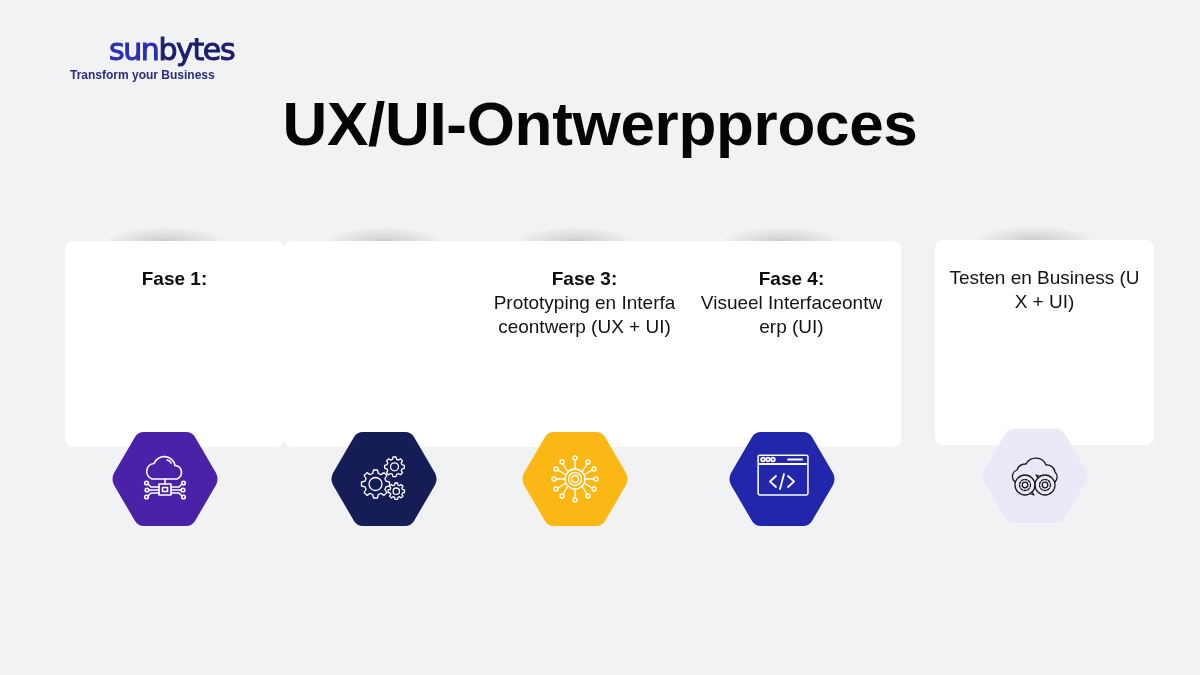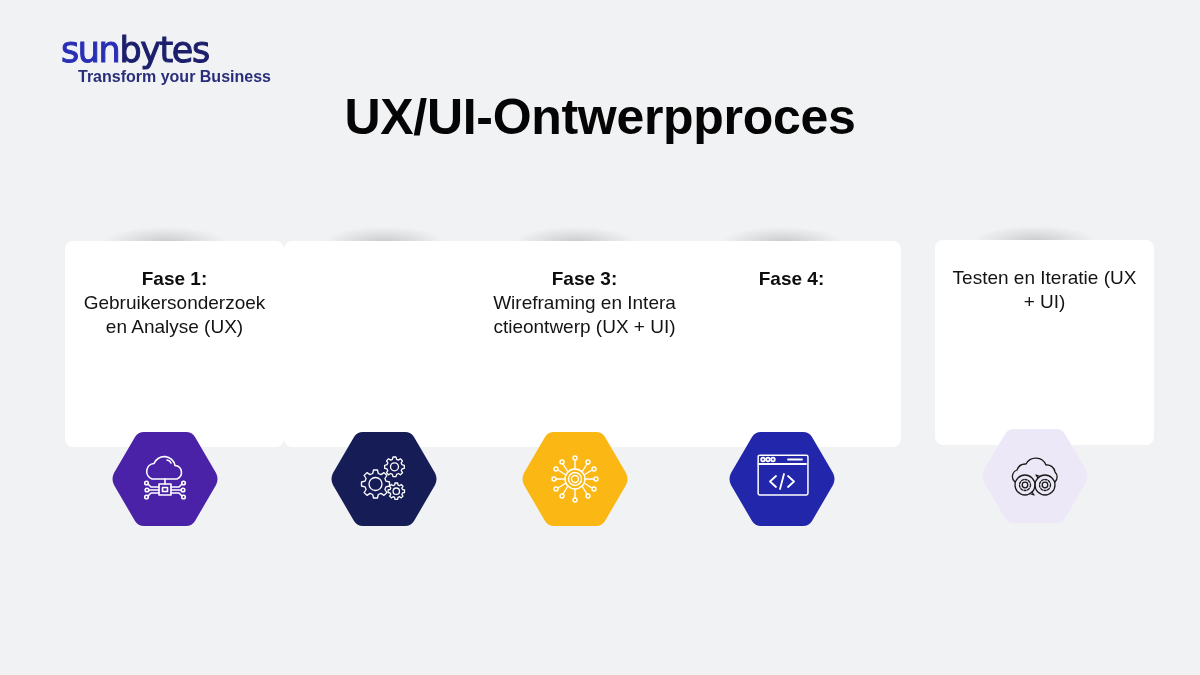--- a/index.html
+++ b/index.html
@@ -10,46 +10,47 @@
       position: relative;
       color: #111;
     }
     .logo {
       position: absolute;
       left: 61px;
       top: 34px;
     }
     .logo-word {
       font-family: "DejaVu Sans", sans-serif;
-      font-size: 35px;
+      font-size: 30px;
       font-weight: normal;
       letter-spacing: -1.4px;
       line-height: 32px;
+      margin-left: 48px;
       -webkit-text-stroke: 1px currentColor;
     }
     .logo-sun { color: #2a2fb5; }
     .logo-bytes { color: #1c1f6b; }
     .logo-tagline {
       font-family: "Liberation Sans", sans-serif;
-      font-size: 16px;
+      font-size: 12px;
       font-weight: bold;
       color: #2a2e7a;
       margin-top: 2px;
-      margin-left: 17px;
+      margin-left: 9px;
       letter-spacing: 0px;
     }
     .page-title {
       position: absolute;
       left: 0;
       right: 0;
       top: 88px;
       text-align: center;
       font-family: "Liberation Sans", sans-serif;
       font-weight: bold;
-      font-size: 50px;
+      font-size: 62px;
       letter-spacing: -0.3px;
       color: #050505;
     }
     .card-wrap {
       position: absolute;
       width: 200px;
     }
     .card-shadow {
       position: absolute;
       left: 40px;
@@ -103,21 +104,20 @@
   <div class="logo-word"><span class="logo-sun">sun</span><span class="logo-bytes">bytes</span></div>
   <div class="logo-tagline">Transform your Business</div>
 </div>
 
 <div class="page-title">UX/UI-Ontwerpproces</div>
 
 <div class="card-wrap" style="left:65px; top:241px;">
   <div class="card-shadow"></div>
   <div class="card">
     <div class="card-phase">Fase 1:</div>
-    <div class="card-desc">Gebruikersonderzoek en Analyse (UX)</div>
   </div>
   <div class="hex">
     <svg class="hex-shape" width="110" height="98" viewBox="0 0 110 98">
       <path d="M34 2 L76 2 Q82 2 85 7 L106 43 Q109 49 106 55 L85 91 Q82 96 76 96 L34 96 Q28 96 25 91 L4 55 Q1 49 4 43 L25 7 Q28 2 34 2 Z" fill="#4a22a8"></path>
     </svg>
     <svg class="hex-icon" width="56" height="56" viewBox="0 0 56 56" fill="none" stroke="#ffffff" stroke-width="1.6" stroke-linecap="round" stroke-linejoin="round">
       <path d="M15 28 a8 8 0 0 1 2-15.5 a11 11 0 0 1 21 2 a7 7 0 0 1 2 13.5 Z"></path>
       <path d="M30 9 a5 5 0 0 1 4 3"></path>
       <line x1="28" y1="28" x2="28" y2="33"></line>
       <rect x="22" y="33" width="12" height="11"></rect>
@@ -157,21 +157,21 @@
       <path d="M39 32 L41.6 32 L42 34 L43.5 34.7 L45.2 33.5 L47 35.3 L45.8 37 L46.5 38.5 L48.5 38.9 L48.5 41.5 L46.5 41.9 L45.8 43.4 L47 45.1 L45.2 46.9 L43.5 45.7 L42 46.4 L41.6 48.4 L39 48.4 L38.6 46.4 L37.1 45.7 L35.4 46.9 L33.6 45.1 L34.8 43.4 L34.1 41.9 L32.1 41.5 L32.1 38.9 L34.1 38.5 L34.8 37 L33.6 35.3 L35.4 33.5 L37.1 34.7 L38.6 34 Z"></path>
       <circle cx="40.3" cy="40.2" r="3.2"></circle>
     </svg>
   </div>
 </div>
 
 <div class="card-wrap" style="left:475px; top:241px;">
   <div class="card-shadow"></div>
   <div class="card">
     <div class="card-phase">Fase 3:</div>
-    <div class="card-desc">Wireframing en Interactieontwerp (UX + UI)</div>
+    <div class="card-desc">Prototyping en Interfaceontwerp (UX + UI)</div>
   </div>
   <div class="hex">
     <svg class="hex-shape" width="110" height="98" viewBox="0 0 110 98">
       <path d="M34 2 L76 2 Q82 2 85 7 L106 43 Q109 49 106 55 L85 91 Q82 96 76 96 L34 96 Q28 96 25 91 L4 55 Q1 49 4 43 L25 7 Q28 2 34 2 Z" fill="#fbb714"></path>
     </svg>
     <svg class="hex-icon" width="56" height="56" viewBox="0 0 56 56" fill="none" stroke="#ffffff" stroke-width="1.4" stroke-linecap="round">
       <circle cx="28" cy="28" r="10"></circle>
       <circle cx="28" cy="28" r="6.5"></circle>
       <circle cx="28" cy="28" r="3.5"></circle>
       <g>
@@ -201,20 +201,21 @@
           <circle cx="9" cy="38" r="2"></circle>
       </g>
     </svg>
   </div>
 </div>
 
 <div class="card-wrap" style="left:682px; top:241px;">
   <div class="card-shadow"></div>
   <div class="card">
     <div class="card-phase">Fase 4:</div>
+    <div class="card-desc">Visueel Interfaceontwerp (UI)</div>
   </div>
   <div class="hex">
     <svg class="hex-shape" width="110" height="98" viewBox="0 0 110 98">
       <path d="M34 2 L76 2 Q82 2 85 7 L106 43 Q109 49 106 55 L85 91 Q82 96 76 96 L34 96 Q28 96 25 91 L4 55 Q1 49 4 43 L25 7 Q28 2 34 2 Z" fill="#2226ab"></path>
     </svg>
     <svg class="hex-icon" width="56" height="56" viewBox="0 0 56 56" fill="none" stroke="#ffffff" stroke-width="1.8" stroke-linecap="round" stroke-linejoin="round">
       <rect x="3" y="3" width="60" height="48" rx="2" transform="scale(0.83) translate(2,2)"></rect>
       <line x1="4.5" y1="13" x2="52" y2="13"></line>
       <circle cx="9" cy="8.5" r="1.8"></circle>
       <circle cx="14" cy="8.5" r="1.8"></circle>
@@ -223,21 +224,21 @@
       <polyline points="22,25 16,30.5 22,36"></polyline>
       <line x1="30" y1="23" x2="26" y2="38"></line>
       <polyline points="34,25 40,30.5 34,36"></polyline>
     </svg>
   </div>
 </div>
 
 <div class="card-wrap" style="left:935px; top:240px;">
   <div class="card-shadow"></div>
   <div class="card" style="height:205px;">
-    <div class="card-desc">Testen en Iteratie (UX + UI)</div>
+    <div class="card-desc">Testen en Business (UX + UI)</div>
   </div>
   <div class="hex" style="top:187px;">
     <svg class="hex-shape" width="110" height="98" viewBox="0 0 110 98">
       <path d="M34 2 L76 2 Q82 2 85 7 L106 43 Q109 49 106 55 L85 91 Q82 96 76 96 L34 96 Q28 96 25 91 L4 55 Q1 49 4 43 L25 7 Q28 2 34 2 Z" fill="#ece8f7"></path>
     </svg>
     <svg class="hex-icon" width="56" height="56" viewBox="0 0 56 56" fill="none" stroke="#1a1a1a" stroke-width="1.3" stroke-linecap="round" stroke-linejoin="round">
       <path d="M8 34 a7 7 0 0 1 2-12 a9 9 0 0 1 9-6 a11 11 0 0 1 20 1 a8 8 0 0 1 9 7 a7 7 0 0 1 0 10"></path>
       <circle cx="18" cy="37" r="10"></circle>
       <circle cx="38" cy="37" r="10"></circle>
       <circle cx="18" cy="37" r="5.5" stroke-dasharray="2.2 1.4"></circle>

